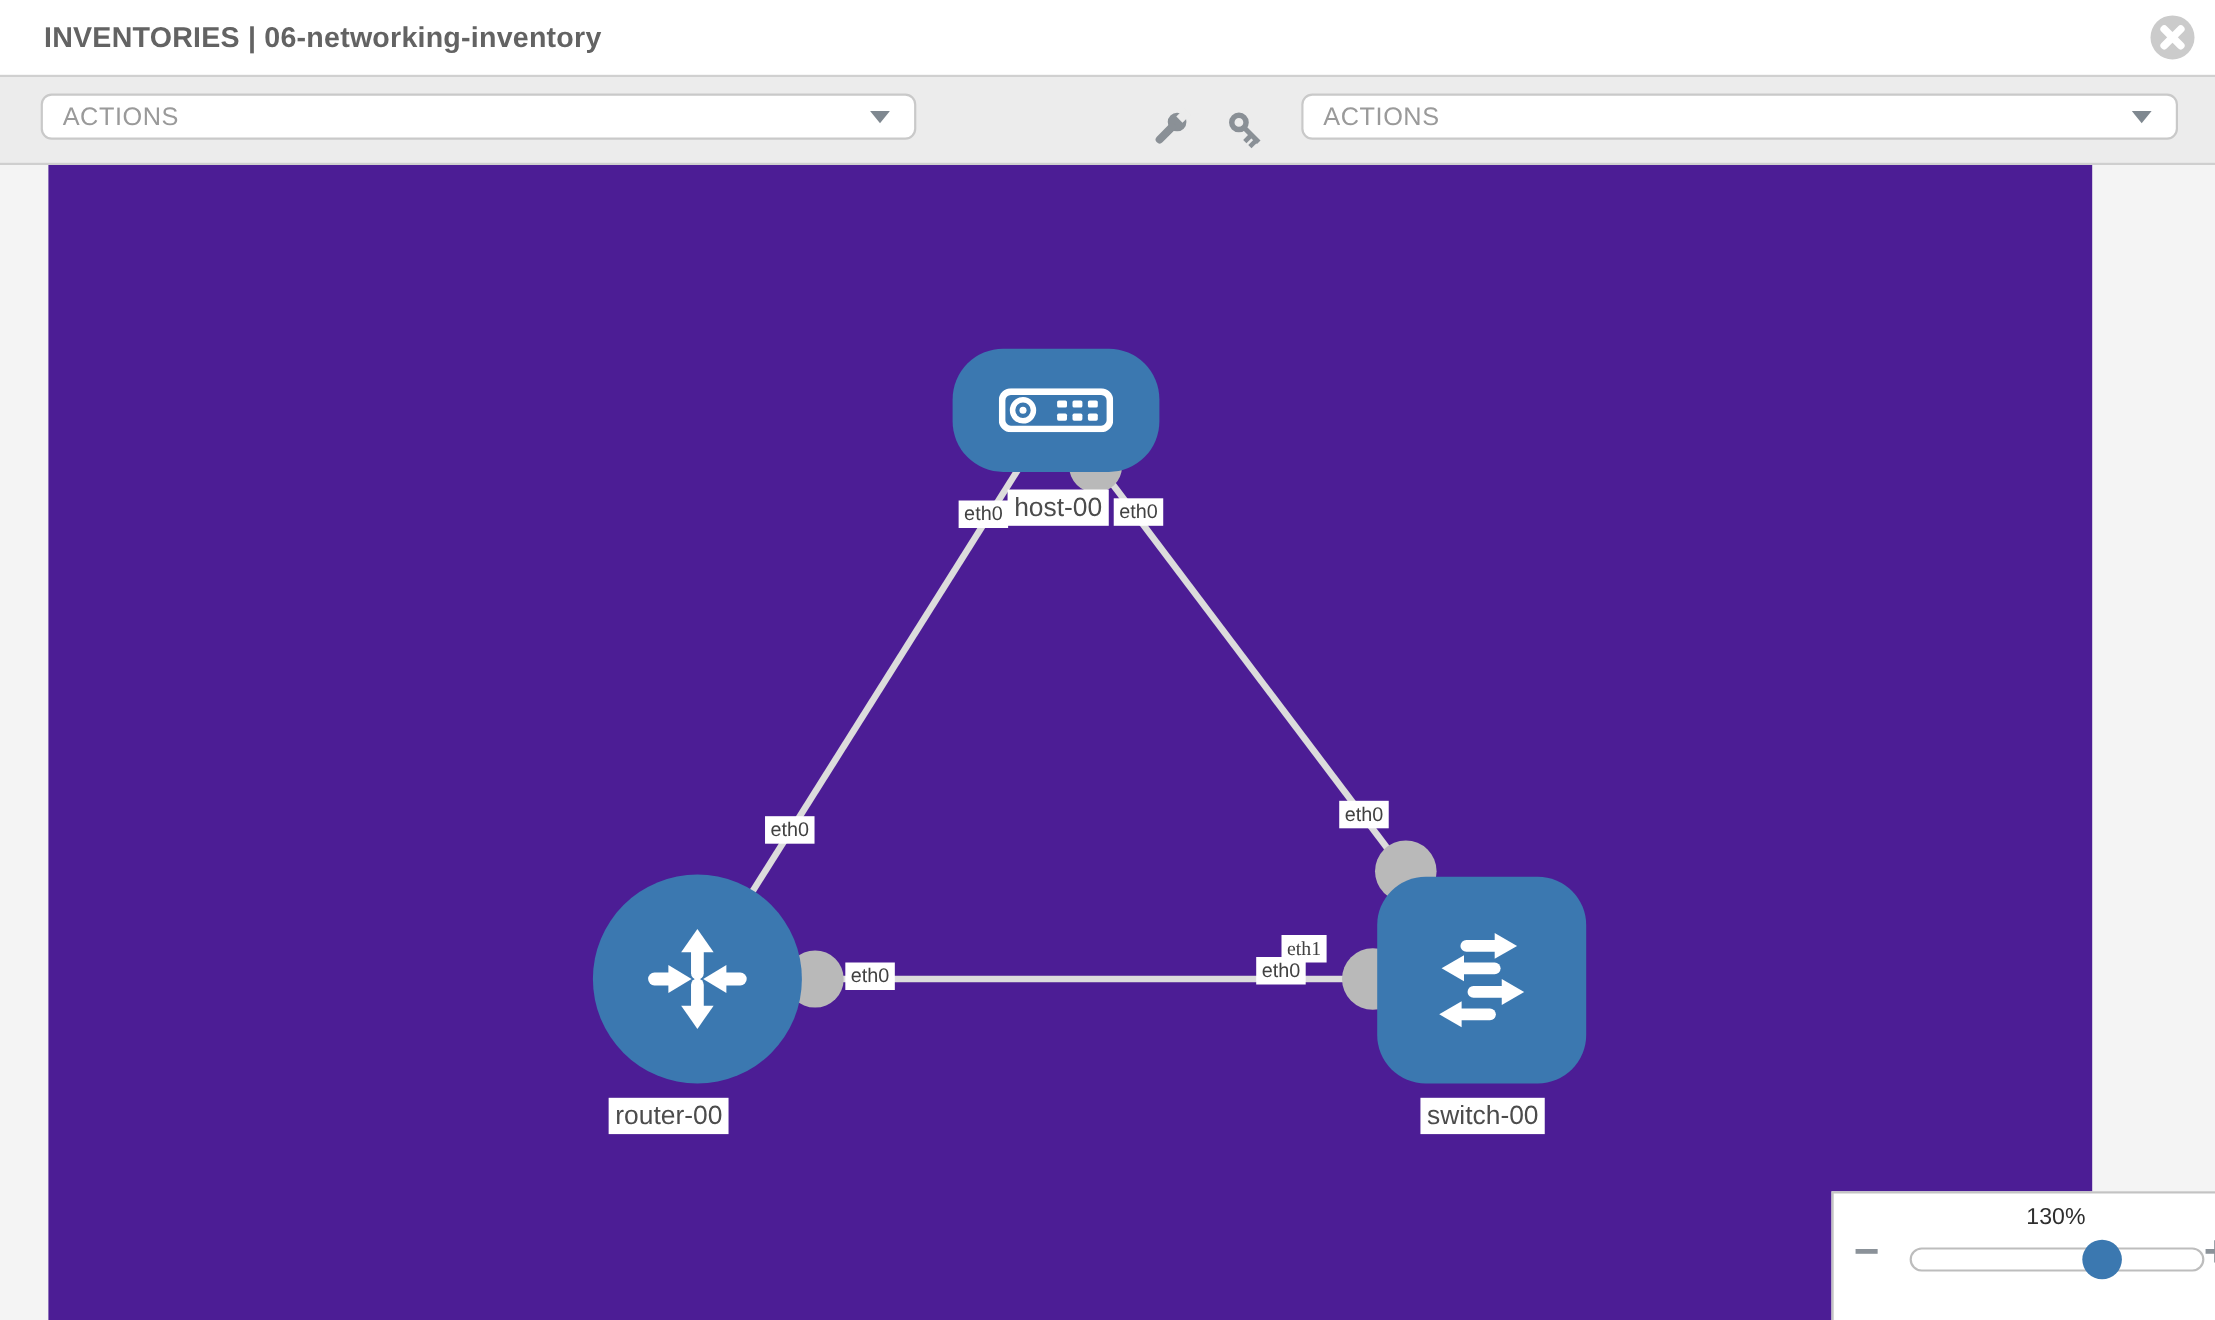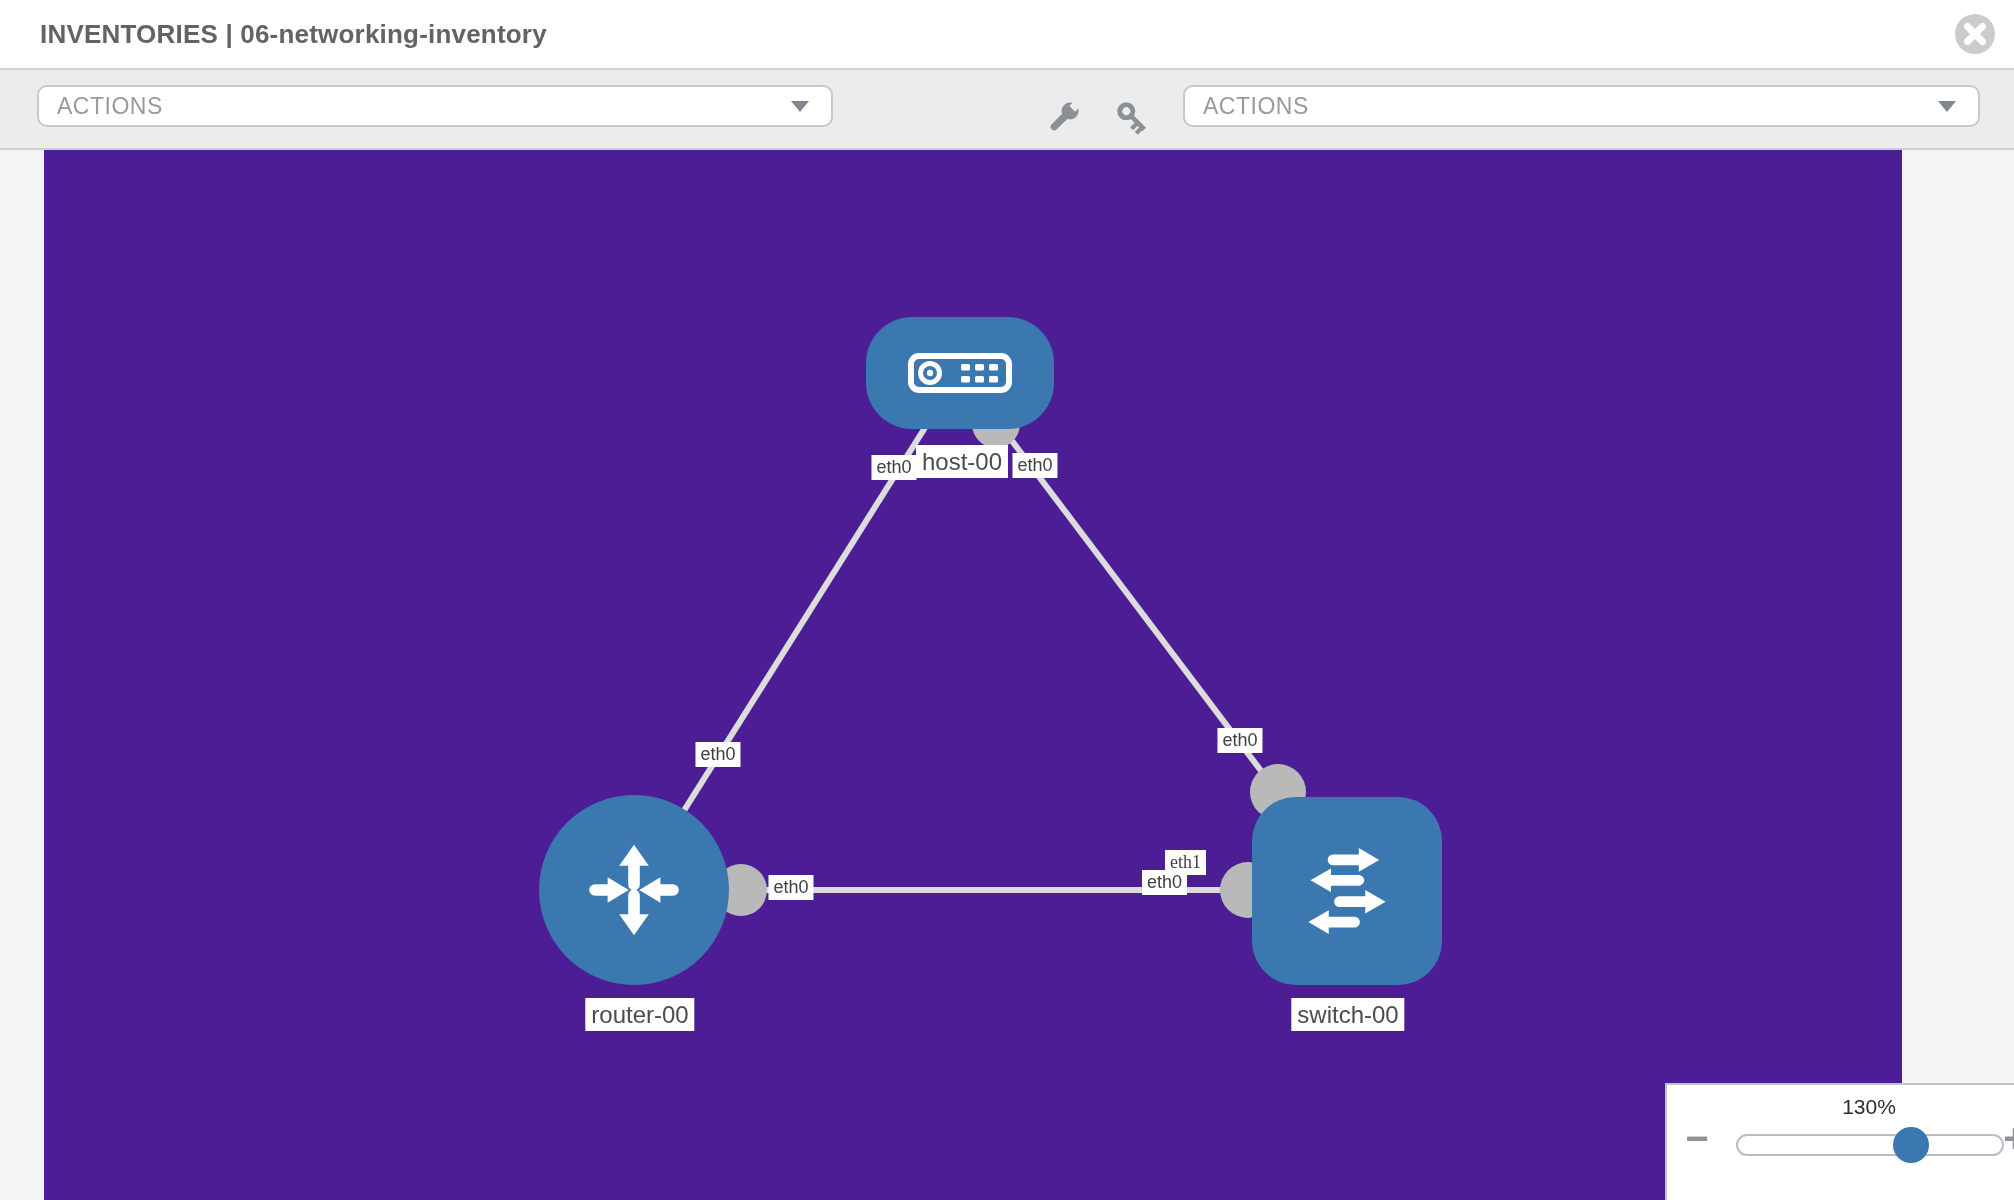--- a/index.html
+++ b/index.html
@@ -46,21 +46,21 @@
 
   
   .lbl-host-name{left:918px;top:295px;}
   .lbl-host-eth-left{left:850px;top:305px;}
   .lbl-host-eth-right{left:991px;top:303px;}
   .lbl-router-diag{left:674px;top:592px;}
   .lbl-switch-diag{left:1196px;top:578px;}
   .lbl-router-horiz{left:747px;top:725px;}
   .lbl-switch-under{left:1098px;top:720px;}
   .lbl-switch-over{left:1121px;top:700px;font-family:Liberation Serif, serif;}
-  .lbl-router-name{left:596px;top:848px;}
+  .lbl-router-name{left:564px;top:848px;}
   .lbl-switch-name{left:1304px;top:848px;}
 
   
   .zoom-panel{position:absolute;left:1621px;top:933px;width:404px;height:200px;
               background:#ffffff;border:2px solid #c3c3c3;z-index:8;}
   .zoom-level{position:absolute;left:0;top:10px;width:404px;text-align:center;
               font-size:21px;color:#2e2e2e;}
   .zoom-btn{position:absolute;top:33px;width:36px;height:40px;text-align:center;
             font-size:40px;font-weight:bold;color:#8b9299;line-height:40px;cursor:pointer;
             user-select:none;}

